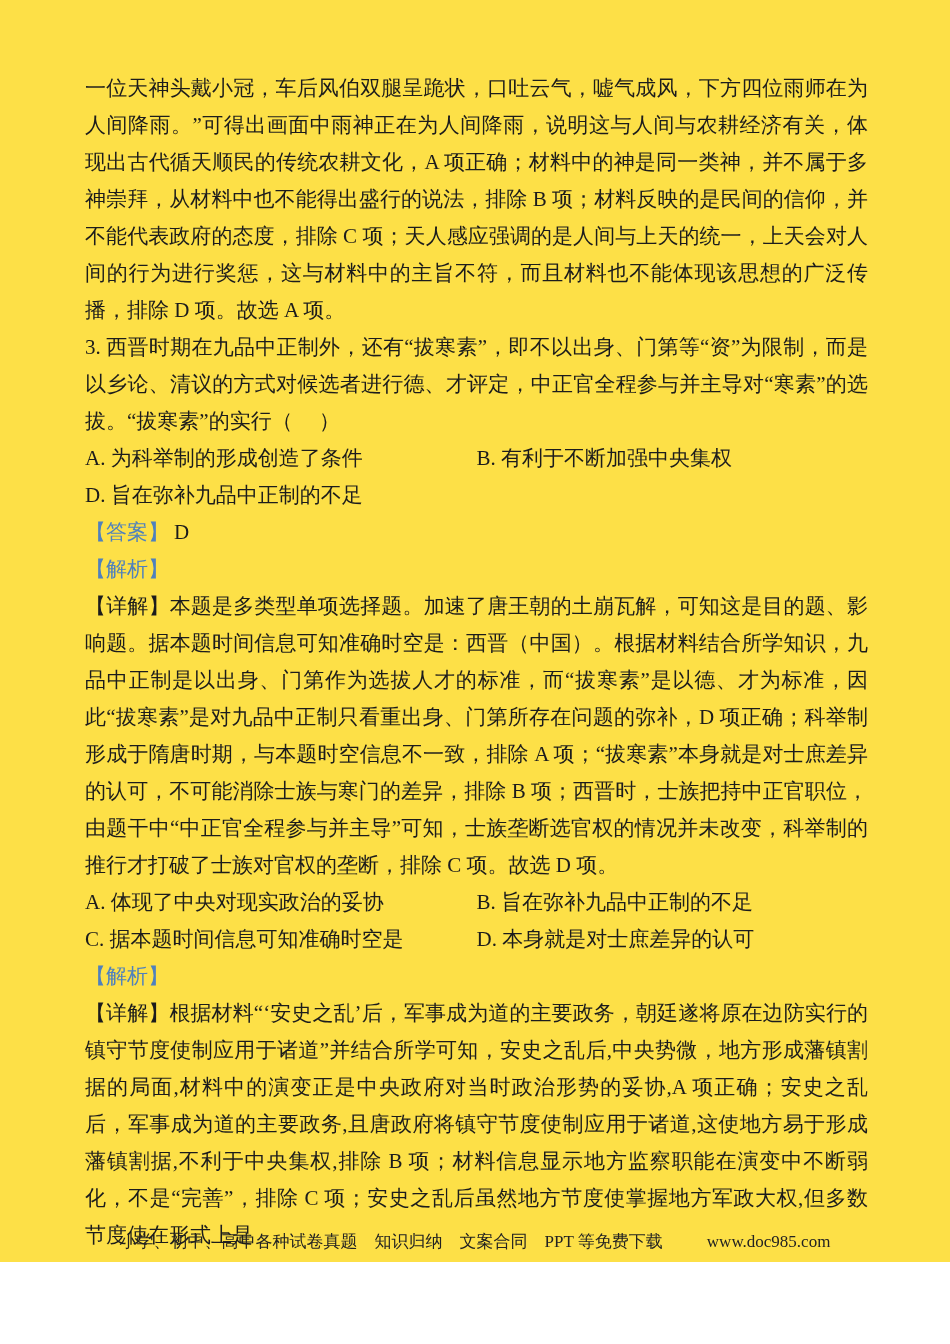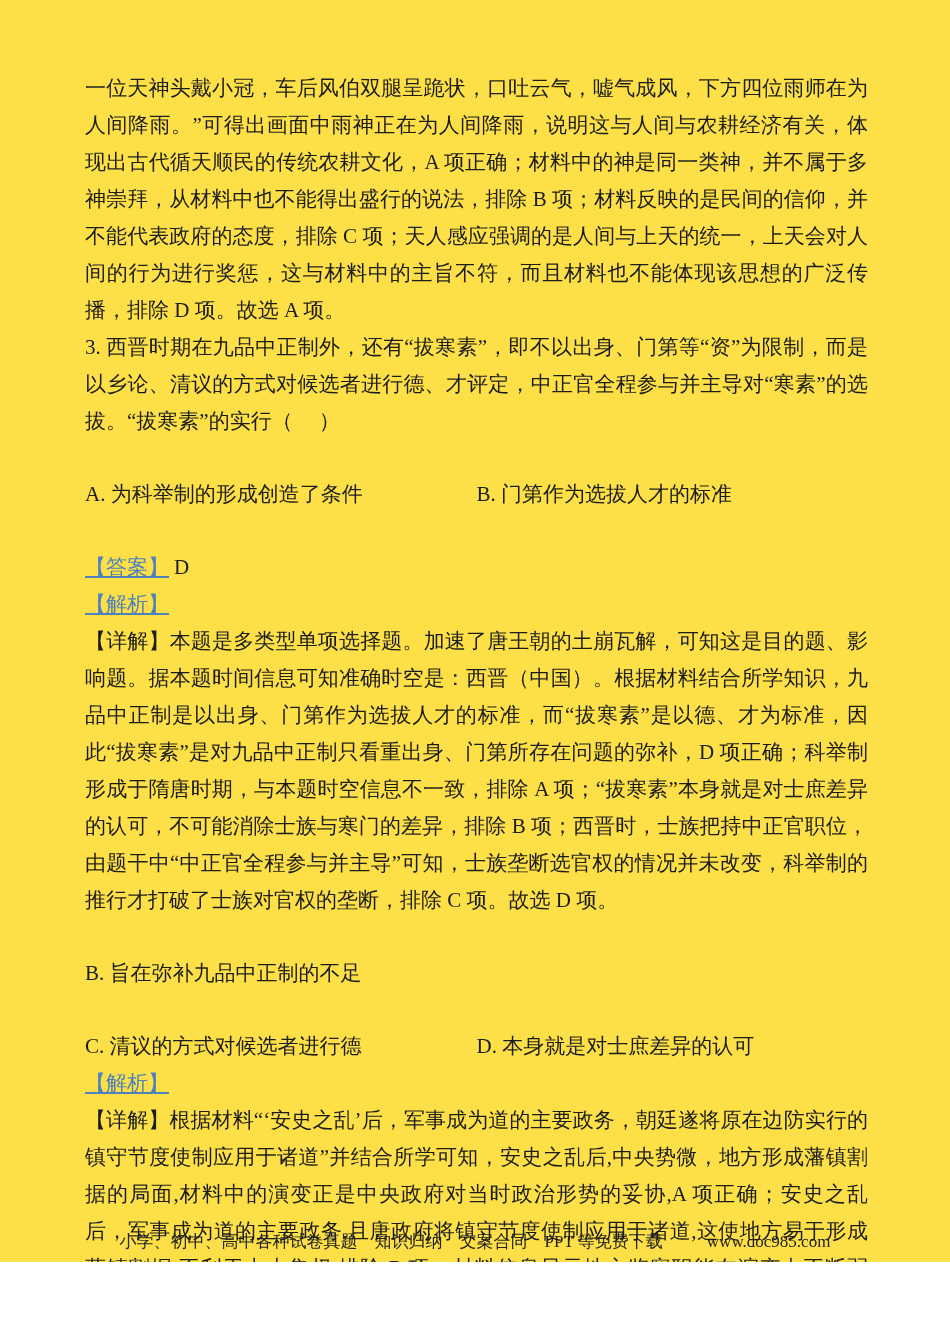--- a/index.html
+++ b/index.html
@@ -24,30 +24,28 @@
     font-size: 21px;
     line-height: 37px;
   }
   .content p {
     margin: 0;
     text-align: justify;
   }
   .opt-row {
     display: flex;
     width: 100%;
-    margin-top: 36px;
   }
   .opt-row .opt {
     flex: 0 0 50%;
     white-space: nowrap;
     overflow: visible;
   }
   .tag-blue {
     color: #4F81BD;
-    text-decoration: underline;
   }
   .answer-value {
     margin-left: 5px;
     color: #1c1c1c;
   }
   .footer {
     position: absolute;
     left: 0;
     right: 0;
     bottom: 8px;
@@ -65,41 +63,43 @@
 
 <div class="page">
   <div class="content">
 
     <p>一位天神头戴小冠，车后风伯双腿呈跪状，口吐云气，嘘气成风，下方四位雨师在为人间降雨。”可得出画面中雨神正在为人间降雨，说明这与人间与农耕经济有关，体现出古代循天顺民的传统农耕文化，A 项正确；材料中的神是同一类神，并不属于多神崇拜，从材料中也不能得出盛行的说法，排除 B 项；材料反映的是民间的信仰，并不能代表政府的态度，排除 C 项；天人感应强调的是人间与上天的统一，上天会对人间的行为进行奖惩，这与材料中的主旨不符，而且材料也不能体现该思想的广泛传播，排除 D 项。故选 A 项。</p>
 
     <section>
       <p>3. 西晋时期在九品中正制外，还有“拔寒素”，即不以出身、门第等“资”为限制，而是以乡论、清议的方式对候选者进行德、才评定，中正官全程参与并主导对“寒素”的选拔。“拔寒素”的实行（　 ）</p>
       <div class="opt-row">
         <span class="opt">A. 为科举制的形成创造了条件</span>
-        <span class="opt">B. 门第作为选拔人才的标准</span>
+        <span class="opt">B. 有利于不断加强中央集权</span>
       </div>
       <div class="opt-row">
+        <span class="opt">D. 旨在弥补九品中正制的不足</span>
       </div>
       <p>
         <span class="tag-blue">【答案】</span><span class="answer-value">D</span>
       </p>
       <p>
         <span class="tag-blue">【解析】</span>
       </p>
       <p>
         <span>【详解】</span><span>本题是多类型单项选择题。加速了唐王朝的土崩瓦解，可知这是目的题、影响题。据本题时间信息可知准确时空是：西晋（中国）。根据材料结合所学知识，九品中正制是以出身、门第作为选拔人才的标准，而“拔寒素”是以德、才为标准，因此“拔寒素”是对九品中正制只看重出身、门第所存在问题的弥补，D 项正确；科举制形成于隋唐时期，与本题时空信息不一致，排除 A 项；“拔寒素”本身就是对士庶差异的认可，不可能消除士族与寒门的差异，排除 B 项；西晋时，士族把持中正官职位，由题干中“中正官全程参与并主导”可知，士族垄断选官权的情况并未改变，科举制的推行才打破了士族对官权的垄断，排除 C 项。故选 D 项。</span>
       </p>
     </section>
 
     <section>
       <div class="opt-row">
+        <span class="opt">A. 体现了中央对现实政治的妥协</span>
         <span class="opt">B. 旨在弥补九品中正制的不足</span>
       </div>
       <div class="opt-row">
-        <span class="opt">C. 清议的方式对候选者进行德</span>
+        <span class="opt">C. 据本题时间信息可知准确时空是</span>
         <span class="opt">D. 本身就是对士庶差异的认可</span>
       </div>
       <p>
         <span class="tag-blue">【解析】</span>
       </p>
       <p>
         <span>【详解】</span><span>根据材料“‘安史之乱’后，军事成为道的主要政务，朝廷遂将原在边防实行的镇守节度使制应用于诸道”并结合所学可知，安史之乱后,中央势微，地方形成藩镇割据的局面,材料中的演变正是中央政府对当时政治形势的妥协,A 项正确；安史之乱后，军事成为道的主要政务,且唐政府将镇守节度使制应用于诸道,这使地方易于形成藩镇割据,不利于中央集权,排除 B 项；材料信息显示地方监察职能在演变中不断弱化，不是“完善”，排除 C 项；安史之乱后虽然地方节度使掌握地方军政大权,但多数节度使在形式上是</span>
       </p>
     </section>
 

